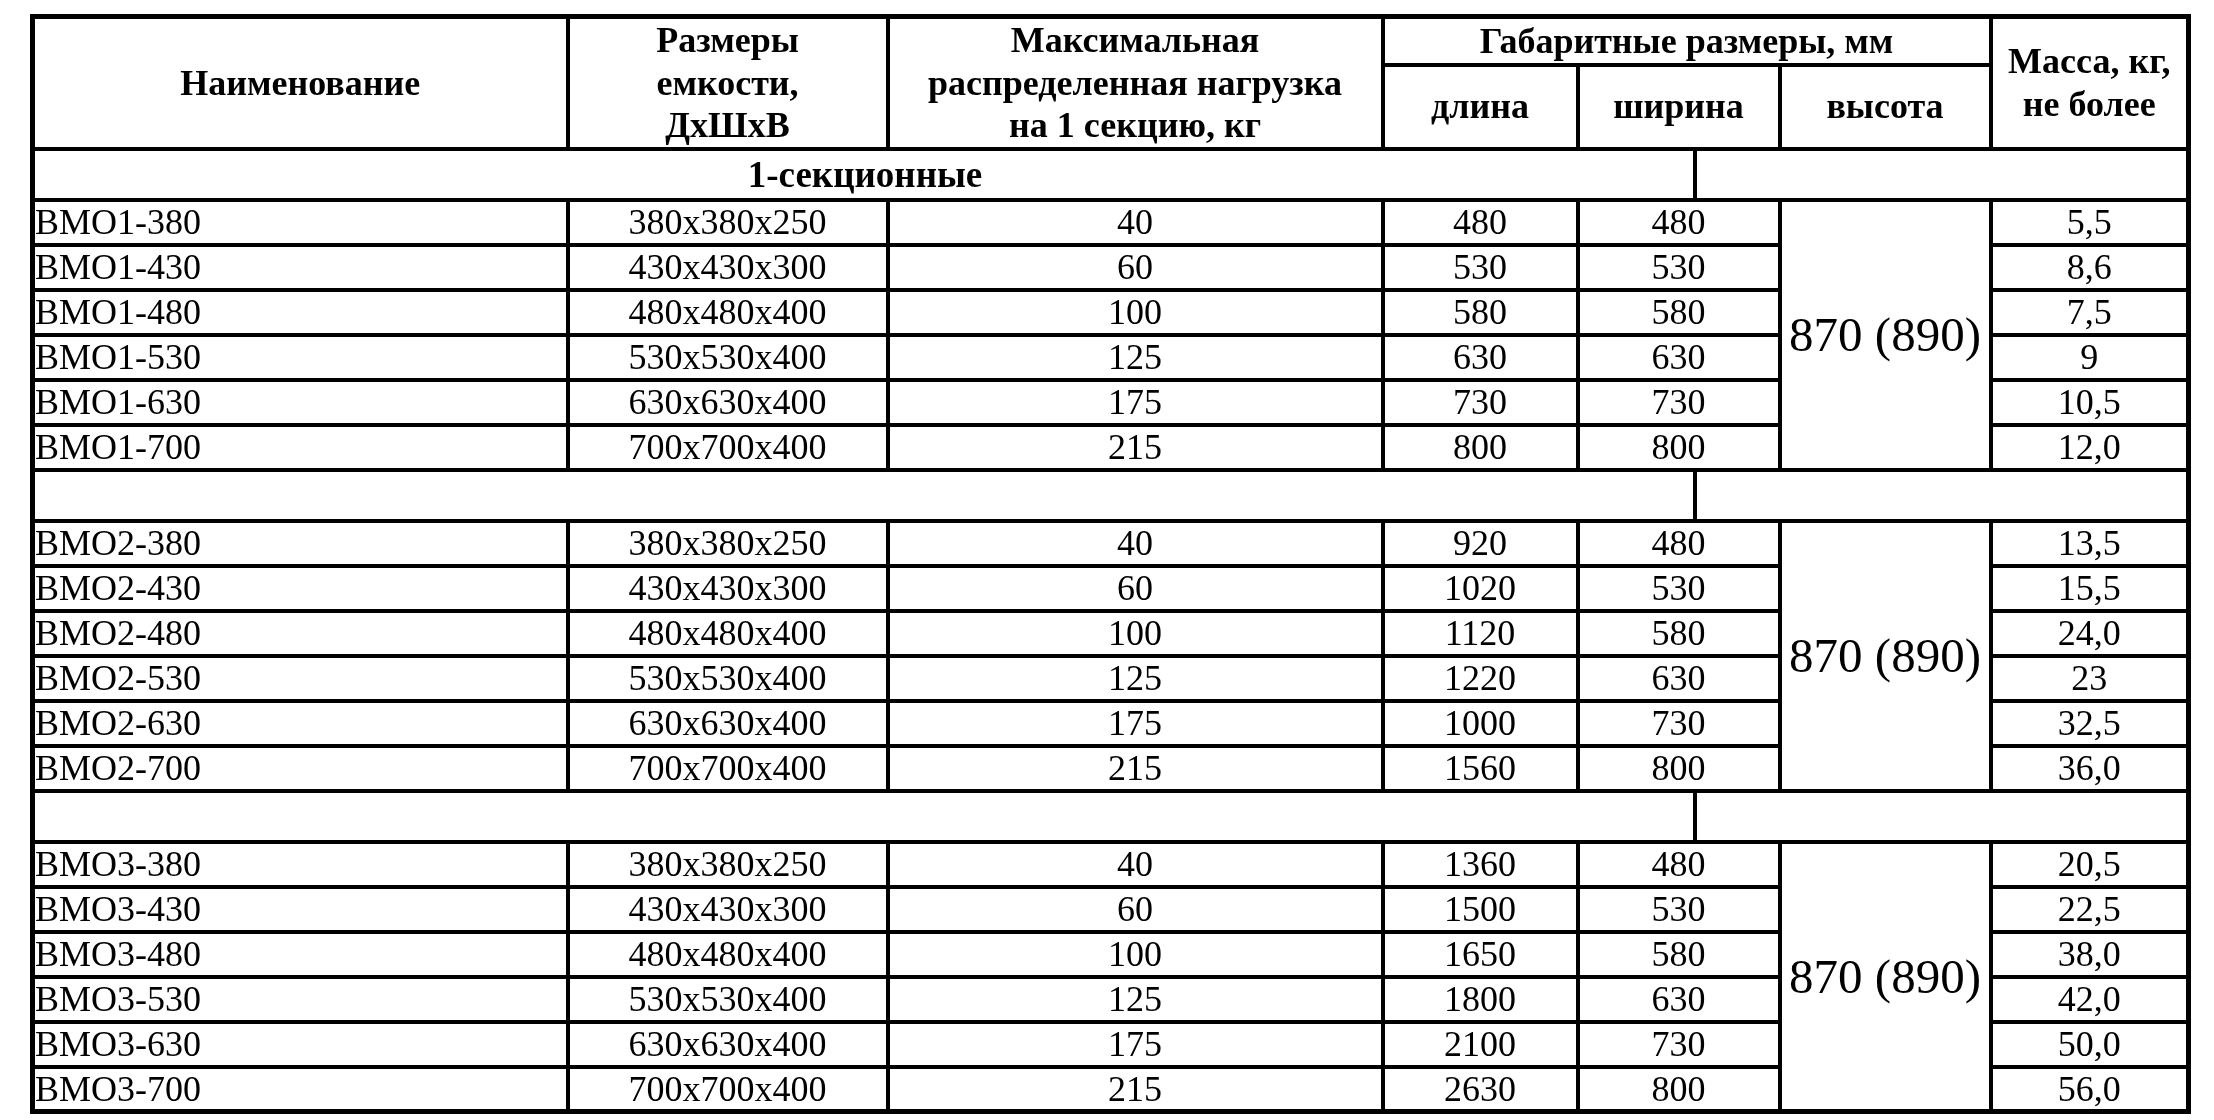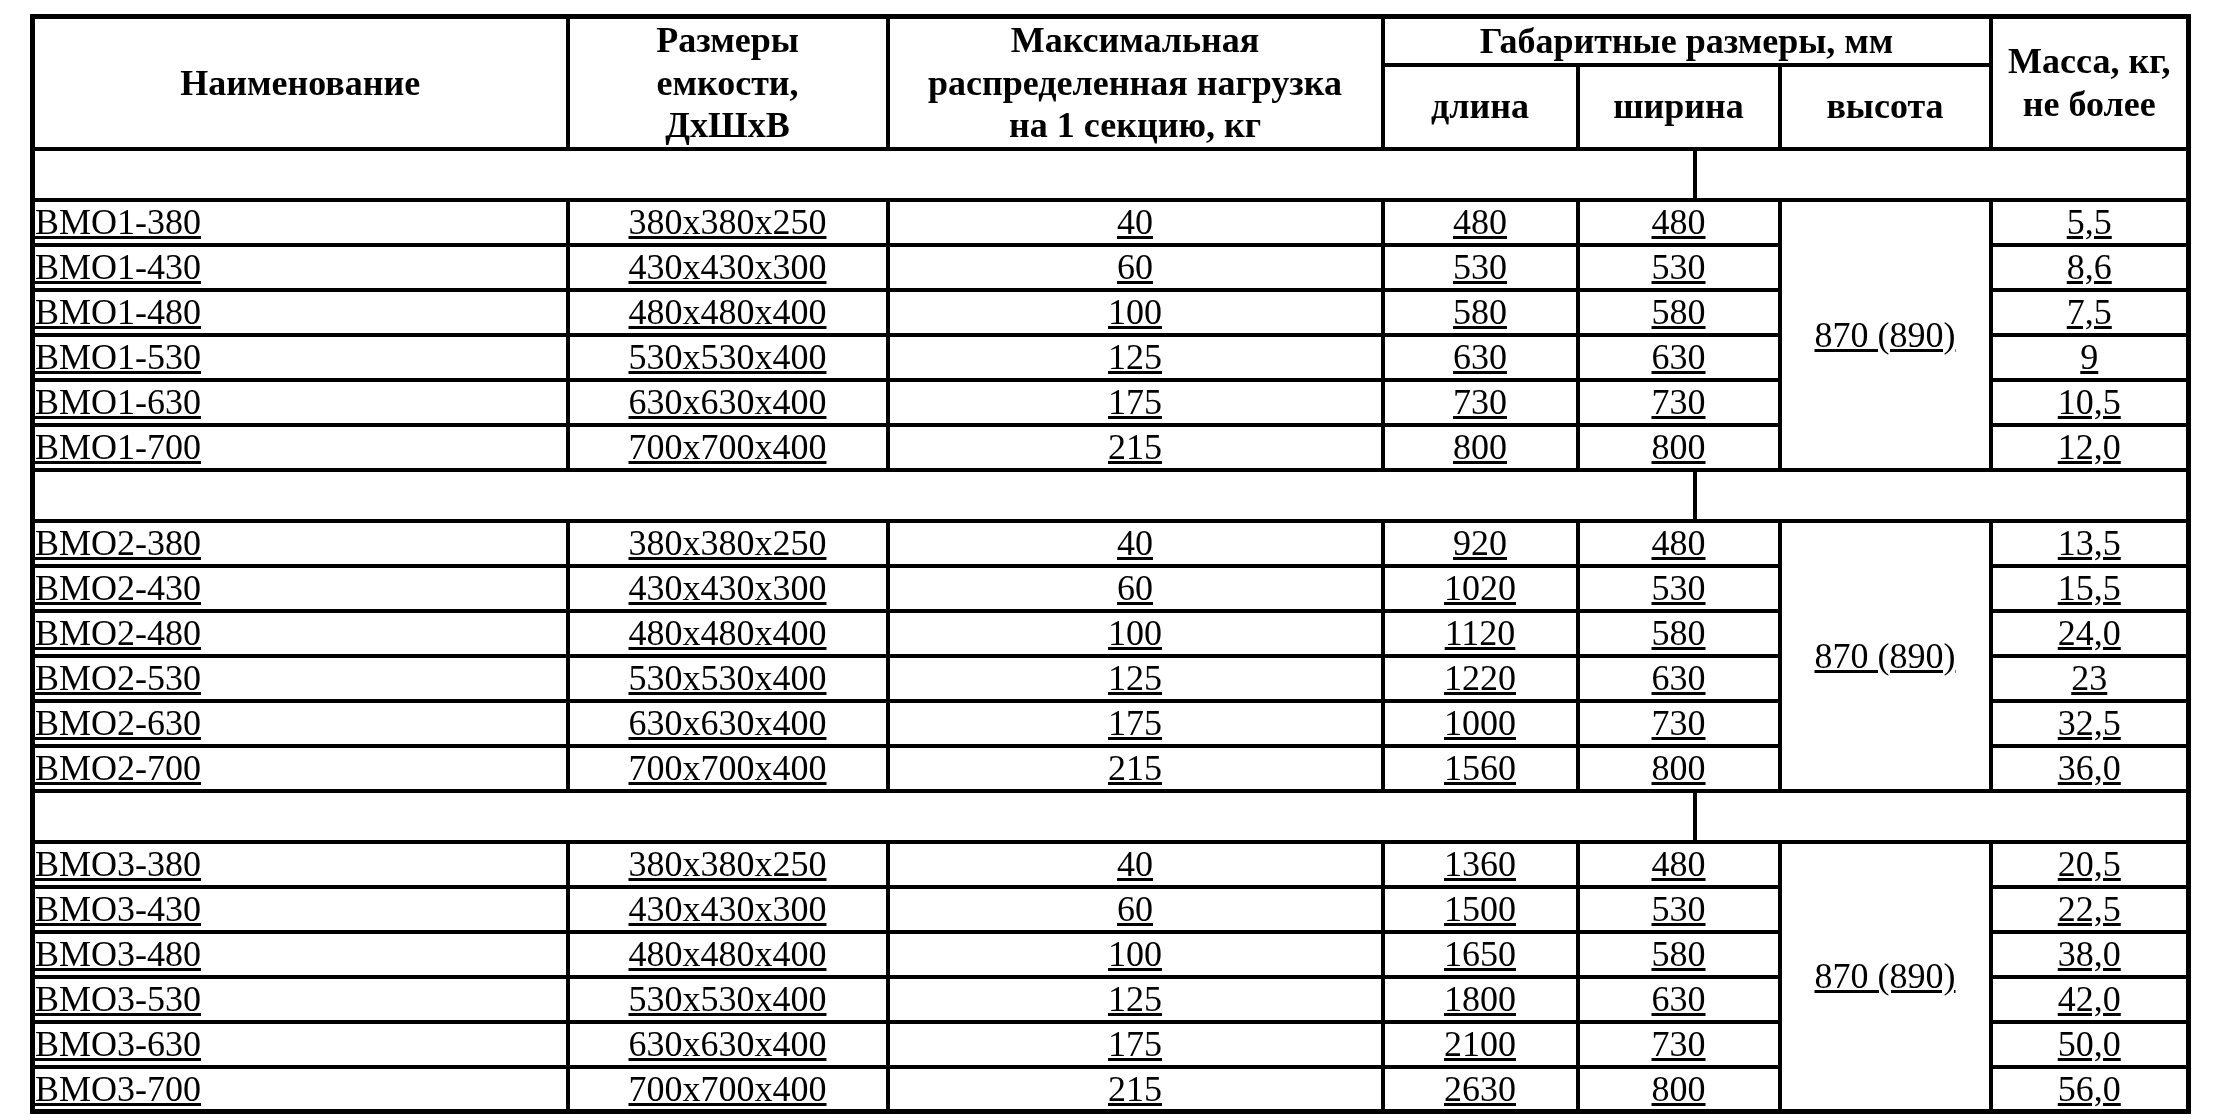--- a/index.html
+++ b/index.html
@@ -59,34 +59,34 @@
     font-weight: bold;
     font-size: 37px;
   }
   .band-divider {
     position: absolute;
     left: 1658px; top: 0;
     width: 4px; height: 100%;
     background: #000;
   }
   
-  tr.data { height: 45px; text-decoration: underline; }
+  tr.data { height: 45px; }
   td.c {
     font-size: 36px;
     text-align: center;
     line-height: 1;
   }
   td.c-name {
     font-size: 36px;
     text-align: left;
     padding-left: 10px;
     line-height: 1;
   }
   td.c-height {
-    font-size: 36px;
+    font-size: 49px;
     text-align: center;
     line-height: 1;
   }
 </style>
 </head>
 <body>
 
 <div class="table-wrap">
 <table class="spec">
   <colgroup>
@@ -114,20 +114,21 @@
   </tr>
   <tr class="h2">
     <th class="hdr">длина</th>
     <th class="hdr">ширина</th>
     <th class="hdr">высота</th>
   </tr>
 
   <tr class="band">
     <td class="band-cell" colspan="7">
       <div class="band-box">
+        <div class="band-label">1-секционные</div>
         <div class="band-divider"></div>
       </div>
     </td>
   </tr>
 
   <tr class="data">
     <td class="c-name">ВМО1-380</td>
     <td class="c">380х380х250</td>
     <td class="c">40</td>
     <td class="c">480</td>

